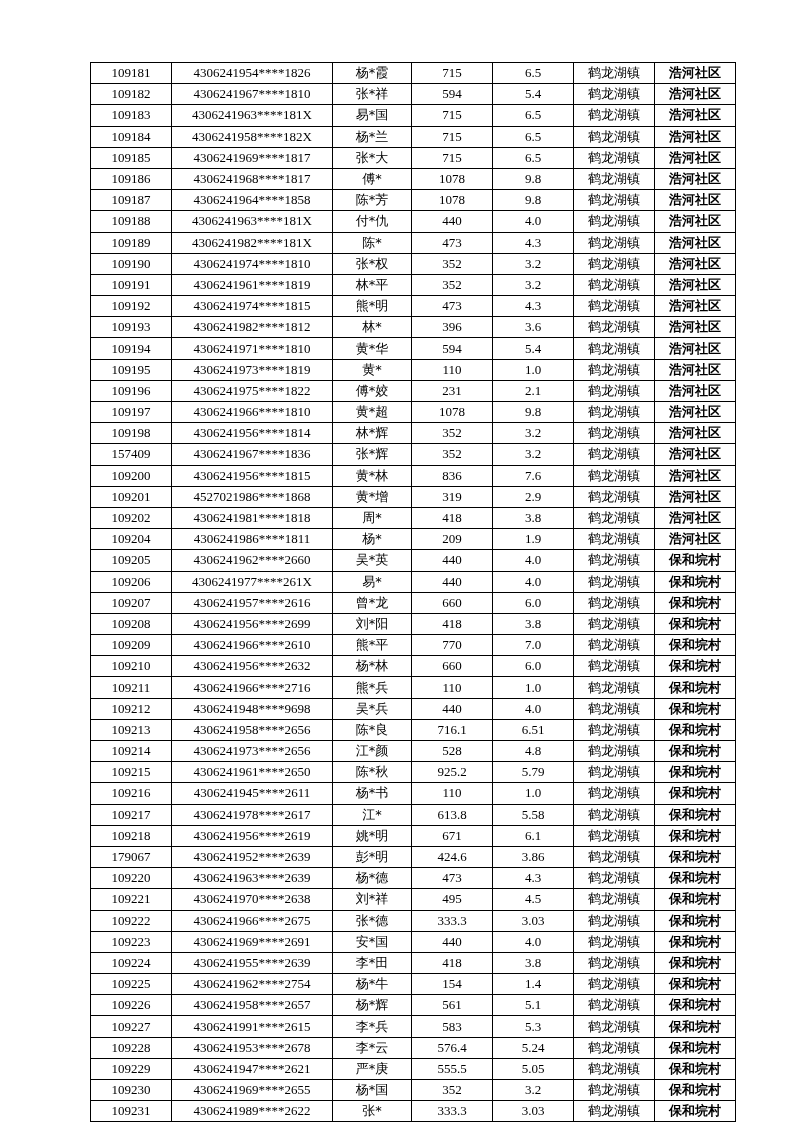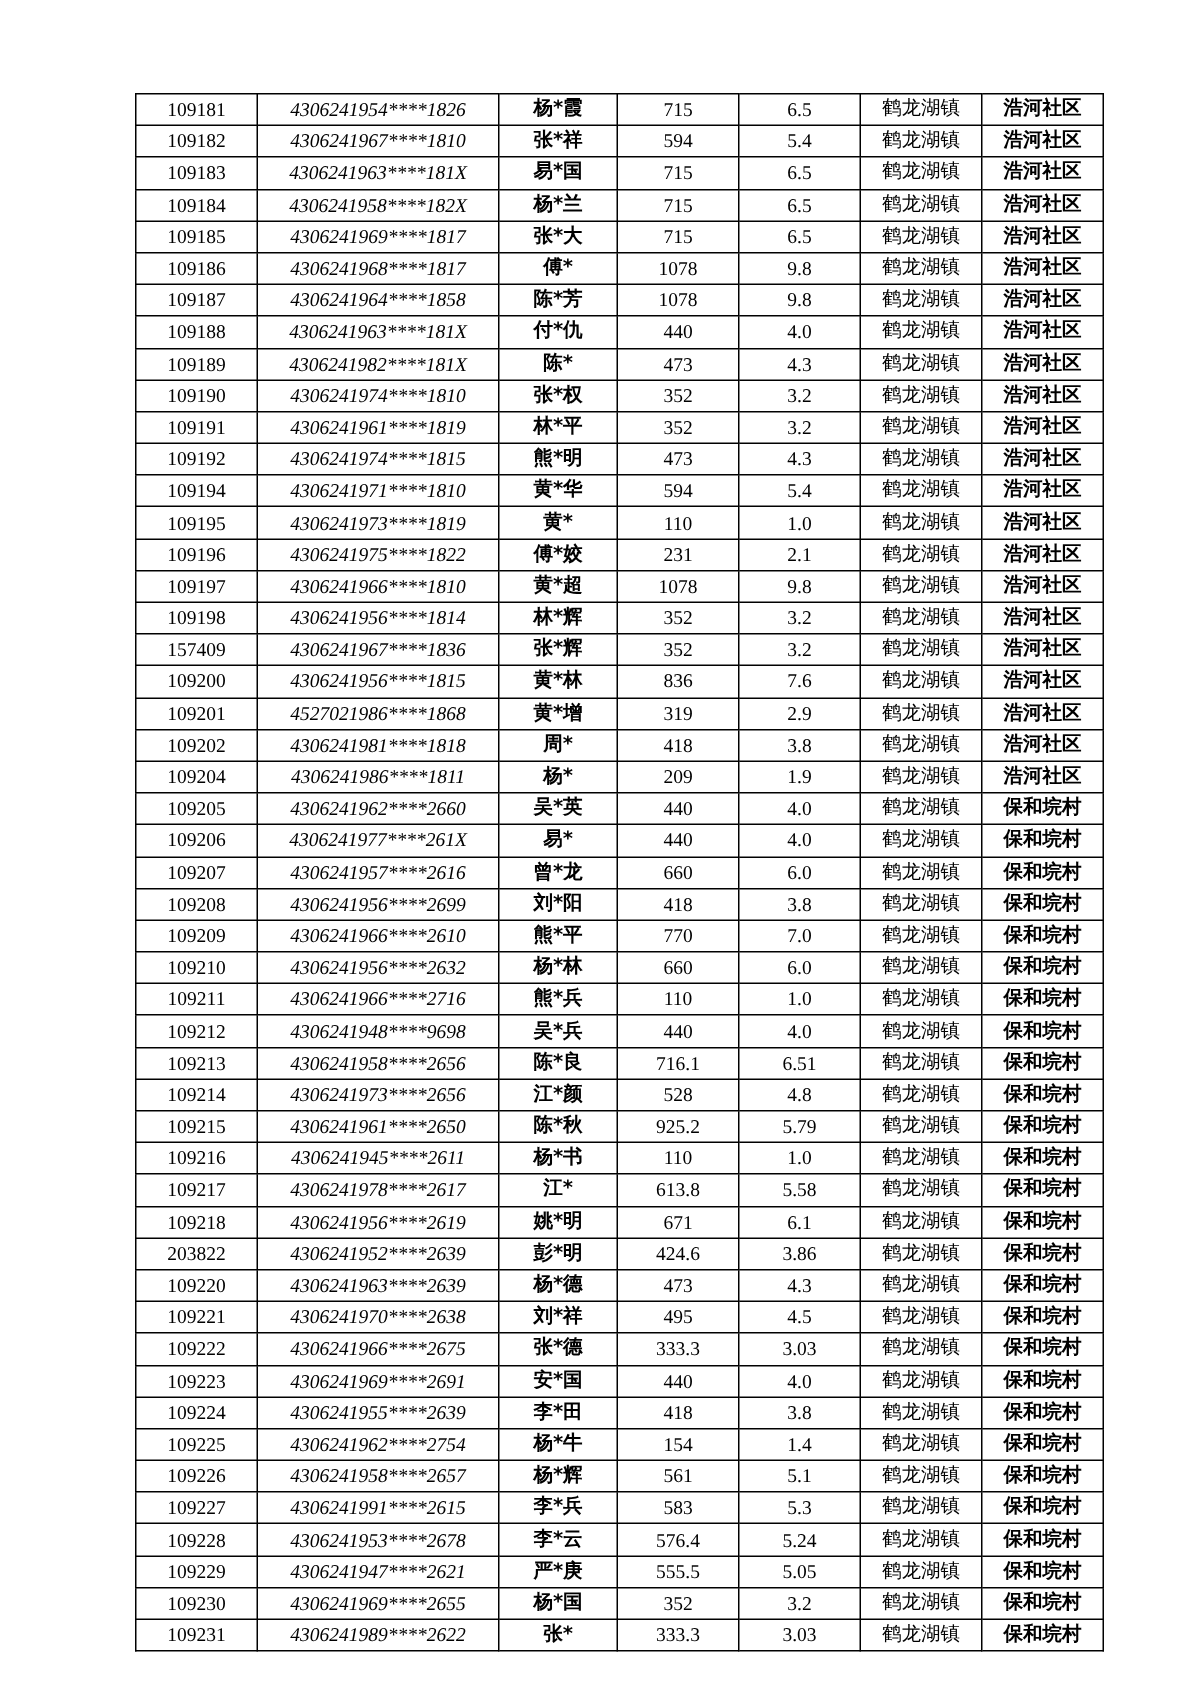--- a/index.html
+++ b/index.html
@@ -30,22 +30,22 @@
     height: 20.2px;
     line-height: 18px;
     font-size: 13px;
     text-align: center;
     vertical-align: middle;
     padding: 0;
     white-space: nowrap;
     overflow: hidden;
   }
   .c-id     { width: 80px; }
-  .c-card   { width: 160px; font-style: italic; }
-  .c-name   { width: 78px; font-weight: bold; }
+  .c-card   { width: 160px; }
+  .c-name   { width: 78px; }
   .c-amt    { width: 80px; }
   .c-rate   { width: 80px; }
   .c-town   { width: 80px; margin-top: 40px; }
   .c-vill   { width: 80px; font-weight: bold; }
   .cjk {
     font-family: "DejaVu Sans", "Liberation Sans", sans-serif;
     font-size: 12.5px;
   }
 </style>
 </head>
@@ -156,20 +156,29 @@
         <tr>
           <td class="c-id">109192</td>
           <td class="c-card">4306241974****1815</td>
           <td class="c-name cjk">熊*明</td>
           <td class="c-amt">473</td>
           <td class="c-rate">4.3</td>
           <td class="c-town cjk">鹤龙湖镇</td>
           <td class="c-vill cjk">浩河社区</td>
         </tr>
         <tr>
+          <td class="c-id">109193</td>
+          <td class="c-card">4306241982****1812</td>
+          <td class="c-name cjk">林*</td>
+          <td class="c-amt">396</td>
+          <td class="c-rate">3.6</td>
+          <td class="c-town cjk">鹤龙湖镇</td>
+          <td class="c-vill cjk">浩河社区</td>
+        </tr>
+        <tr>
           <td class="c-id">109194</td>
           <td class="c-card">4306241971****1810</td>
           <td class="c-name cjk">黄*华</td>
           <td class="c-amt">594</td>
           <td class="c-rate">5.4</td>
           <td class="c-town cjk">鹤龙湖镇</td>
           <td class="c-vill cjk">浩河社区</td>
         </tr>
         <tr>
           <td class="c-id">109195</td>
@@ -372,21 +381,21 @@
         <tr>
           <td class="c-id">109218</td>
           <td class="c-card">4306241956****2619</td>
           <td class="c-name cjk">姚*明</td>
           <td class="c-amt">671</td>
           <td class="c-rate">6.1</td>
           <td class="c-town cjk">鹤龙湖镇</td>
           <td class="c-vill cjk">保和垸村</td>
         </tr>
         <tr>
-          <td class="c-id">203822</td>
+          <td class="c-id">179067</td>
           <td class="c-card">4306241952****2639</td>
           <td class="c-name cjk">彭*明</td>
           <td class="c-amt">424.6</td>
           <td class="c-rate">3.86</td>
           <td class="c-town cjk">鹤龙湖镇</td>
           <td class="c-vill cjk">保和垸村</td>
         </tr>
         <tr>
           <td class="c-id">109220</td>
           <td class="c-card">4306241963****2639</td>

